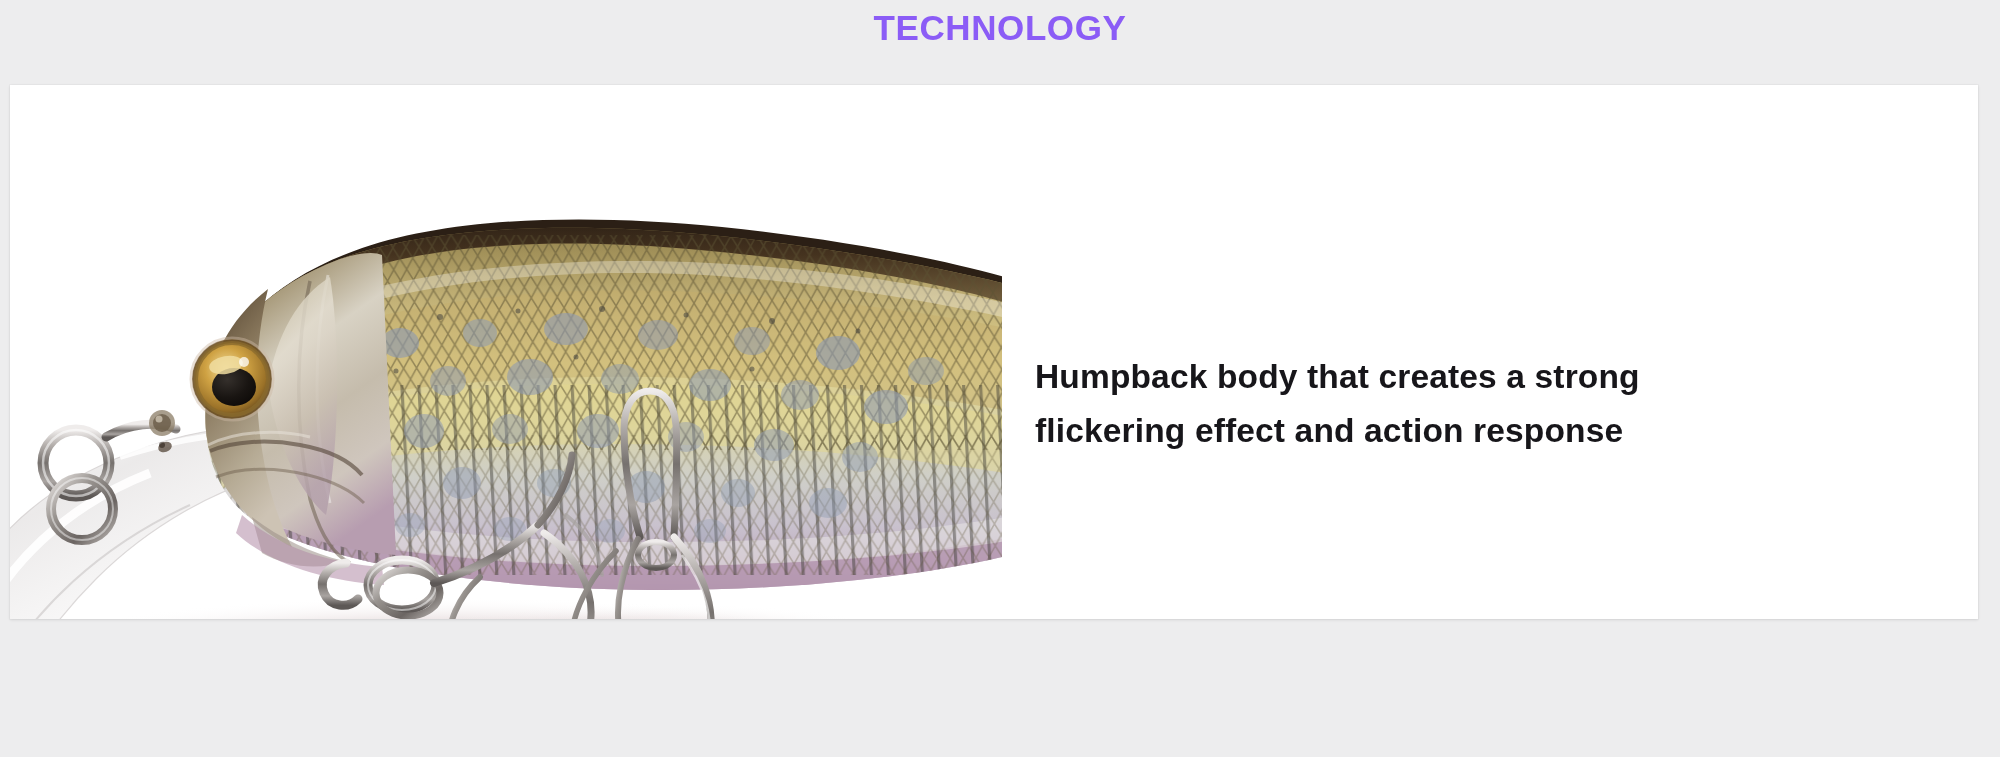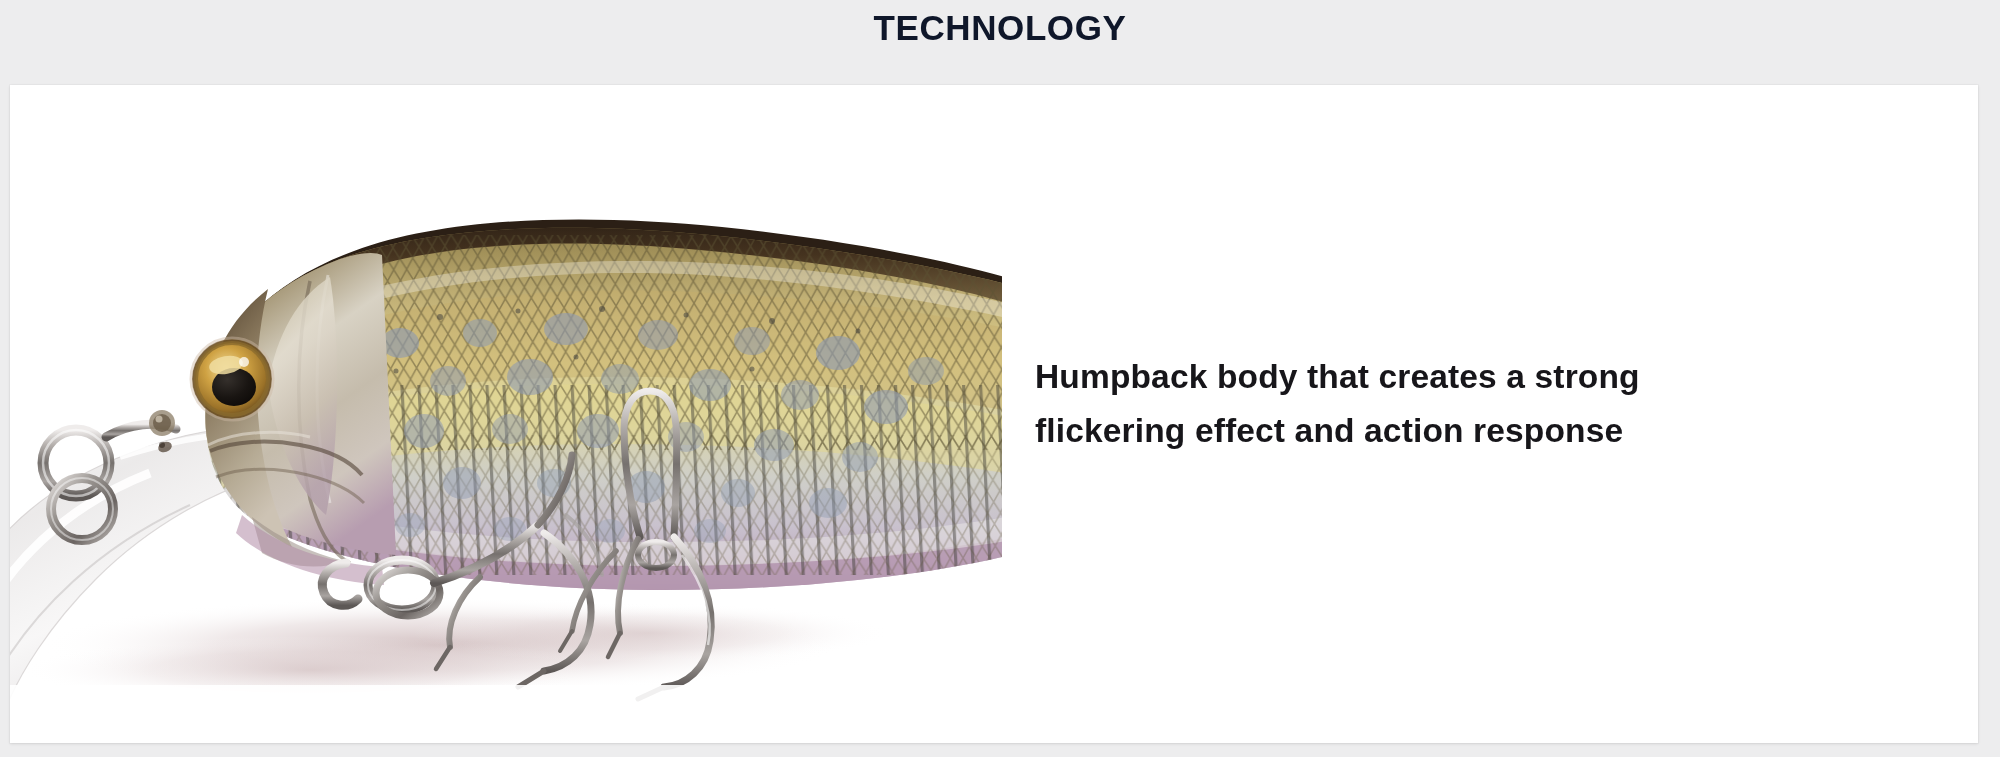--- a/index.html
+++ b/index.html
@@ -22,30 +22,30 @@
     position: absolute;
     left: 0; top: 0;
     width: 2000px;
     height: 80px;
     line-height: 56px;
     text-align: center;
     font-family: "Liberation Sans Narrow", "Liberation Sans", sans-serif;
     font-weight: bold;
     font-size: 35px;
     letter-spacing: 0.6px;
-    color: #0f172a;
+    color: #8b5cf6;
     -webkit-font-smoothing: antialiased;
   }
   
   .tech-card {
     position: absolute;
     left: 10px;
     top: 85px;
     width: 1968px;
-    height: 658px;
+    height: 534px;
     background: #ffffff;
     box-shadow: 0 1px 3px rgba(0,0,0,0.10), 0 0 0 1px rgba(0,0,0,0.02);
   }
   .card-inner {
     position: relative;
     width: 100%;
     height: 100%;
     overflow: hidden;
   }
   

